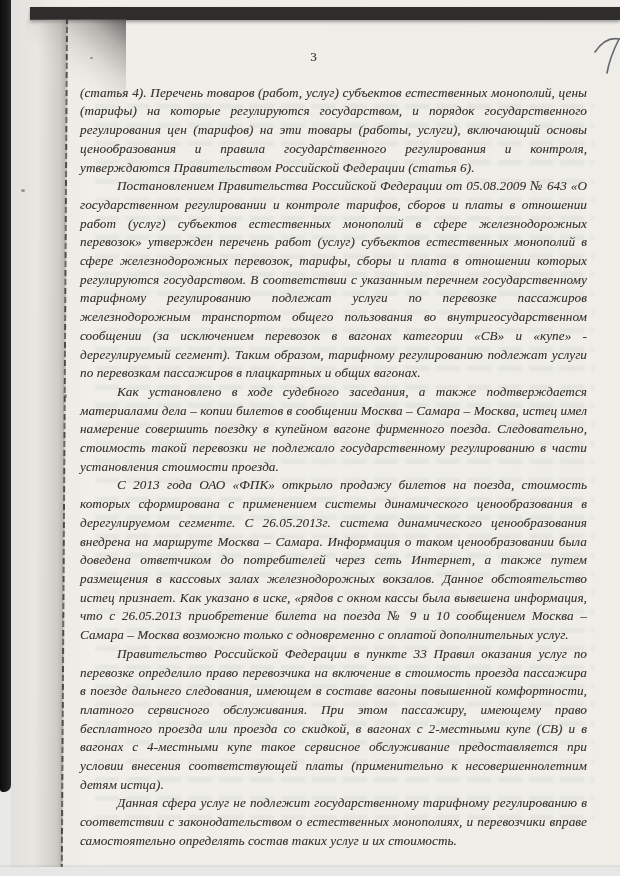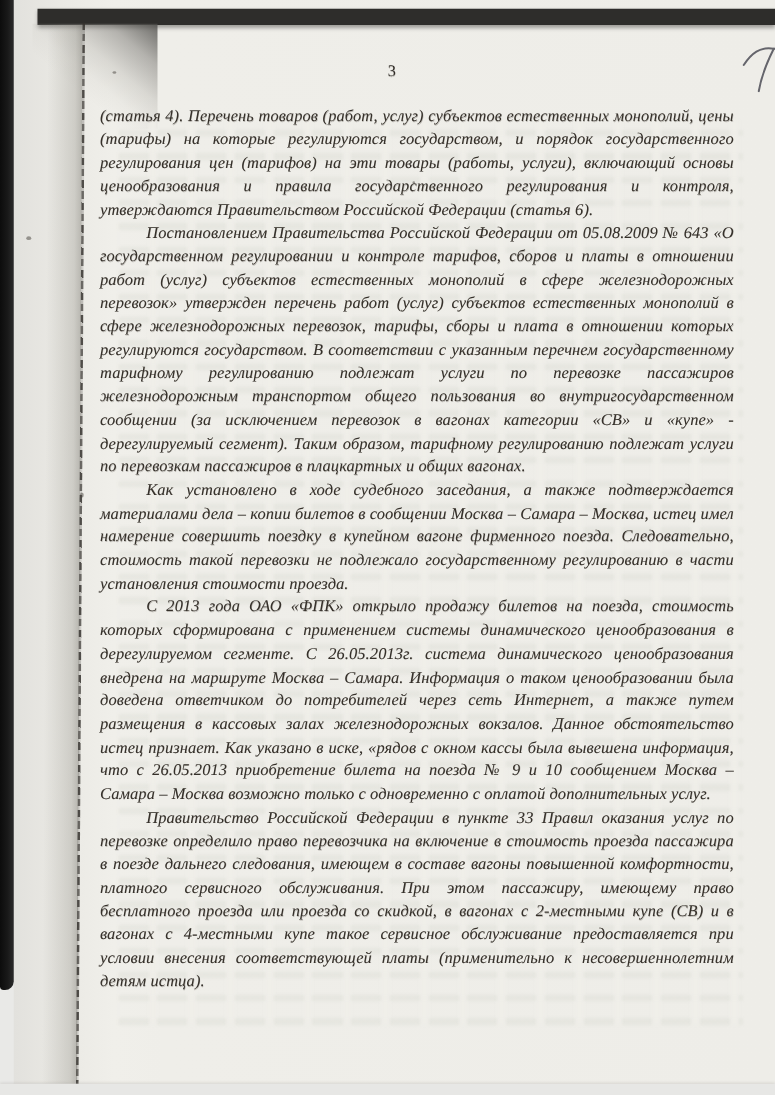--- a/index.html
+++ b/index.html
@@ -96,16 +96,17 @@
     <path d="M27 11 C22 21, 17 33, 15 45" fill="none" stroke="#4e4e57" stroke-width="1.6" stroke-linecap="round"></path>
   </svg>
 
   <div class="content">
     <div class="pageno">3</div>
     <p>(статья 4). Перечень товаров (работ, услуг) субъектов естественных монополий, цены (тарифы) на которые регулируются государством, и порядок государственного регулирования цен (тарифов) на эти товары (работы, услуги), включающий основы ценообразования и правила государственного регулирования и контроля, утверждаются Правительством Российской Федерации (статья 6).</p>
     <p class="ind">Постановлением Правительства Российской Федерации от 05.08.2009 № 643 «О государственном регулировании и контроле тарифов, сборов и платы в отношении работ (услуг) субъектов естественных монополий в сфере железнодорожных перевозок» утвержден перечень работ (услуг) субъектов естественных монополий в сфере железнодорожных перевозок, тарифы, сборы и плата в отношении которых регулируются государством. В соответствии с указанным перечнем государственному тарифному регулированию подлежат услуги по перевозке пассажиров железнодорожным транспортом общего пользования во внутригосударственном сообщении (за исключением перевозок в вагонах категории «СВ» и «купе» - дерегулируемый сегмент). Таким образом, тарифному регулированию подлежат услуги по перевозкам пассажиров в плацкартных и общих вагонах.</p>
     <p class="ind">Как установлено в ходе судебного заседания, а также подтверждается материалами дела – копии билетов в сообщении Москва – Самара – Москва, истец имел намерение совершить поездку в купейном вагоне фирменного поезда. Следовательно, стоимость такой перевозки не подлежало государственному регулированию в части установления стоимости проезда.</p>
     <p class="ind">С 2013 года ОАО «ФПК» открыло продажу билетов на поезда, стоимость которых сформирована с применением системы динамического ценообразования в дерегулируемом сегменте. С 26.05.2013г. система динамического ценообразования внедрена на маршруте Москва – Самара. Информация о таком ценообразовании была доведена ответчиком до потребителей через сеть Интернет, а также путем размещения в кассовых залах железнодорожных вокзалов. Данное обстоятельство истец признает. Как указано в иске, «рядов с окном кассы была вывешена информация, что с 26.05.2013 приобретение билета на поезда № 9 и 10 сообщением Москва – Самара – Москва возможно только с одновременно с оплатой дополнительных услуг.</p>
     <p class="ind">Правительство Российской Федерации в пункте 33 Правил оказания услуг по перевозке определило право перевозчика на включение в стоимость проезда пассажира в поезде дальнего следования, имеющем в составе вагоны повышенной комфортности, платного сервисного обслуживания. При этом пассажиру, имеющему право бесплатного проезда или проезда со скидкой, в вагонах с 2-местными купе (СВ) и в вагонах с 4-местными купе такое сервисное обслуживание предоставляется при условии внесения соответствующей платы (применительно к несовершеннолетним детям истца).</p>
+    <p class="ind">Данная сфера услуг не подлежит государственному тарифному регулированию в соответствии с законодательством о естественных монополиях, и перевозчики вправе самостоятельно определять состав таких услуг и их стоимость.</p>
   </div>
 
   <div class="bottom-strip"></div>
 </div>
 
 </body></html>

